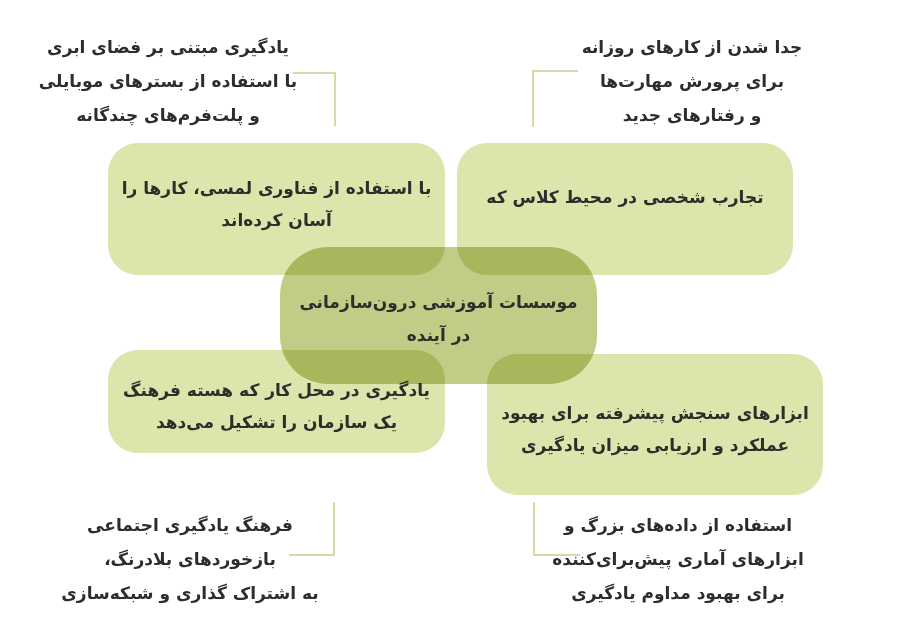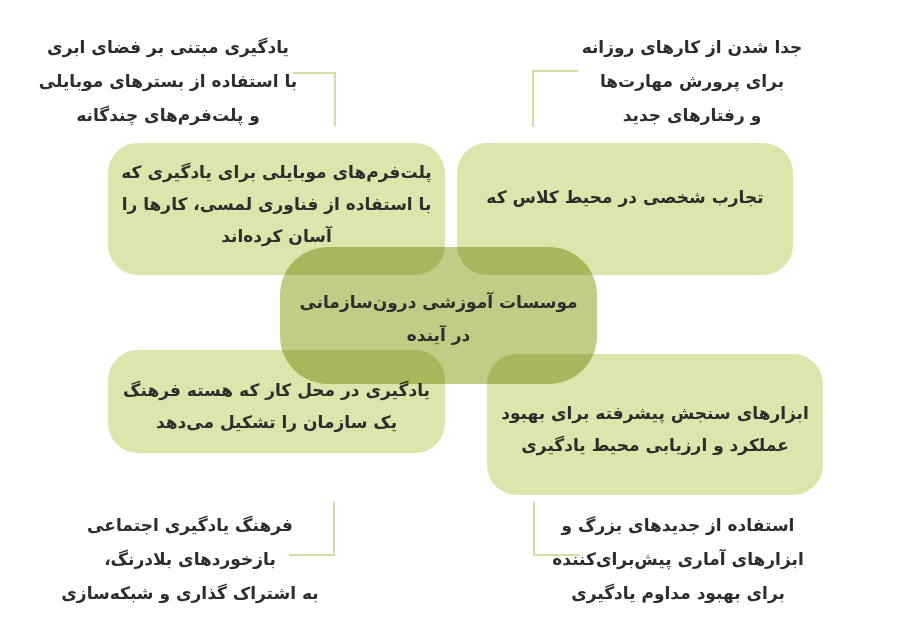--- a/index.html
+++ b/index.html
@@ -101,48 +101,47 @@
     <div class="line">و رفتارهای جدید</div>
   </div>
 
   <div class="note note-bl">
     <div class="line">فرهنگ یادگیری اجتماعی</div>
     <div class="line">بازخوردهای بلادرنگ،</div>
     <div class="line">به اشتراک گذاری و شبکه‌سازی</div>
   </div>
 
   <div class="note note-br">
-    <div class="line">استفاده از جدید‌های بزرگ و</div>
+    <div class="line">استفاده از داده‌های بزرگ و</div>
     <div class="line">ابزارهای آماری پیش‌برای‌کننده</div>
     <div class="line">برای بهبود مداوم یادگیری</div>
   </div>
 
   <div class="bracket bracket-tl"></div>
   <div class="bracket bracket-tr"></div>
   <div class="bracket bracket-bl"></div>
   <div class="bracket bracket-br"></div>
 
   <div class="box box-tl">
-    <div class="line">پلت‌فرم‌های موبایلی برای یادگیری که</div>
     <div class="line">با استفاده از فناوری لمسی، کارها را</div>
     <div class="line">آسان کرده‌اند</div>
   </div>
 
   <div class="box box-tr">
     <div class="line">تجارب شخصی در محیط کلاس که</div>
   </div>
 
   <div class="box box-bl">
     <div class="line">یادگیری در محل کار که هسته فرهنگ</div>
     <div class="line">یک سازمان را تشکیل می‌دهد</div>
   </div>
 
   <div class="box box-br">
     <div class="line">ابزارهای سنجش پیشرفته برای بهبود</div>
-    <div class="line">عملکرد و ارزیابی محیط یادگیری</div>
+    <div class="line">عملکرد و ارزیابی میزان یادگیری</div>
   </div>
 
   <div class="box box-center">
     <div class="line">موسسات آموزشی درون‌سازمانی</div>
     <div class="line">در آینده</div>
   </div>
 
 </div>
 
 </body></html>

